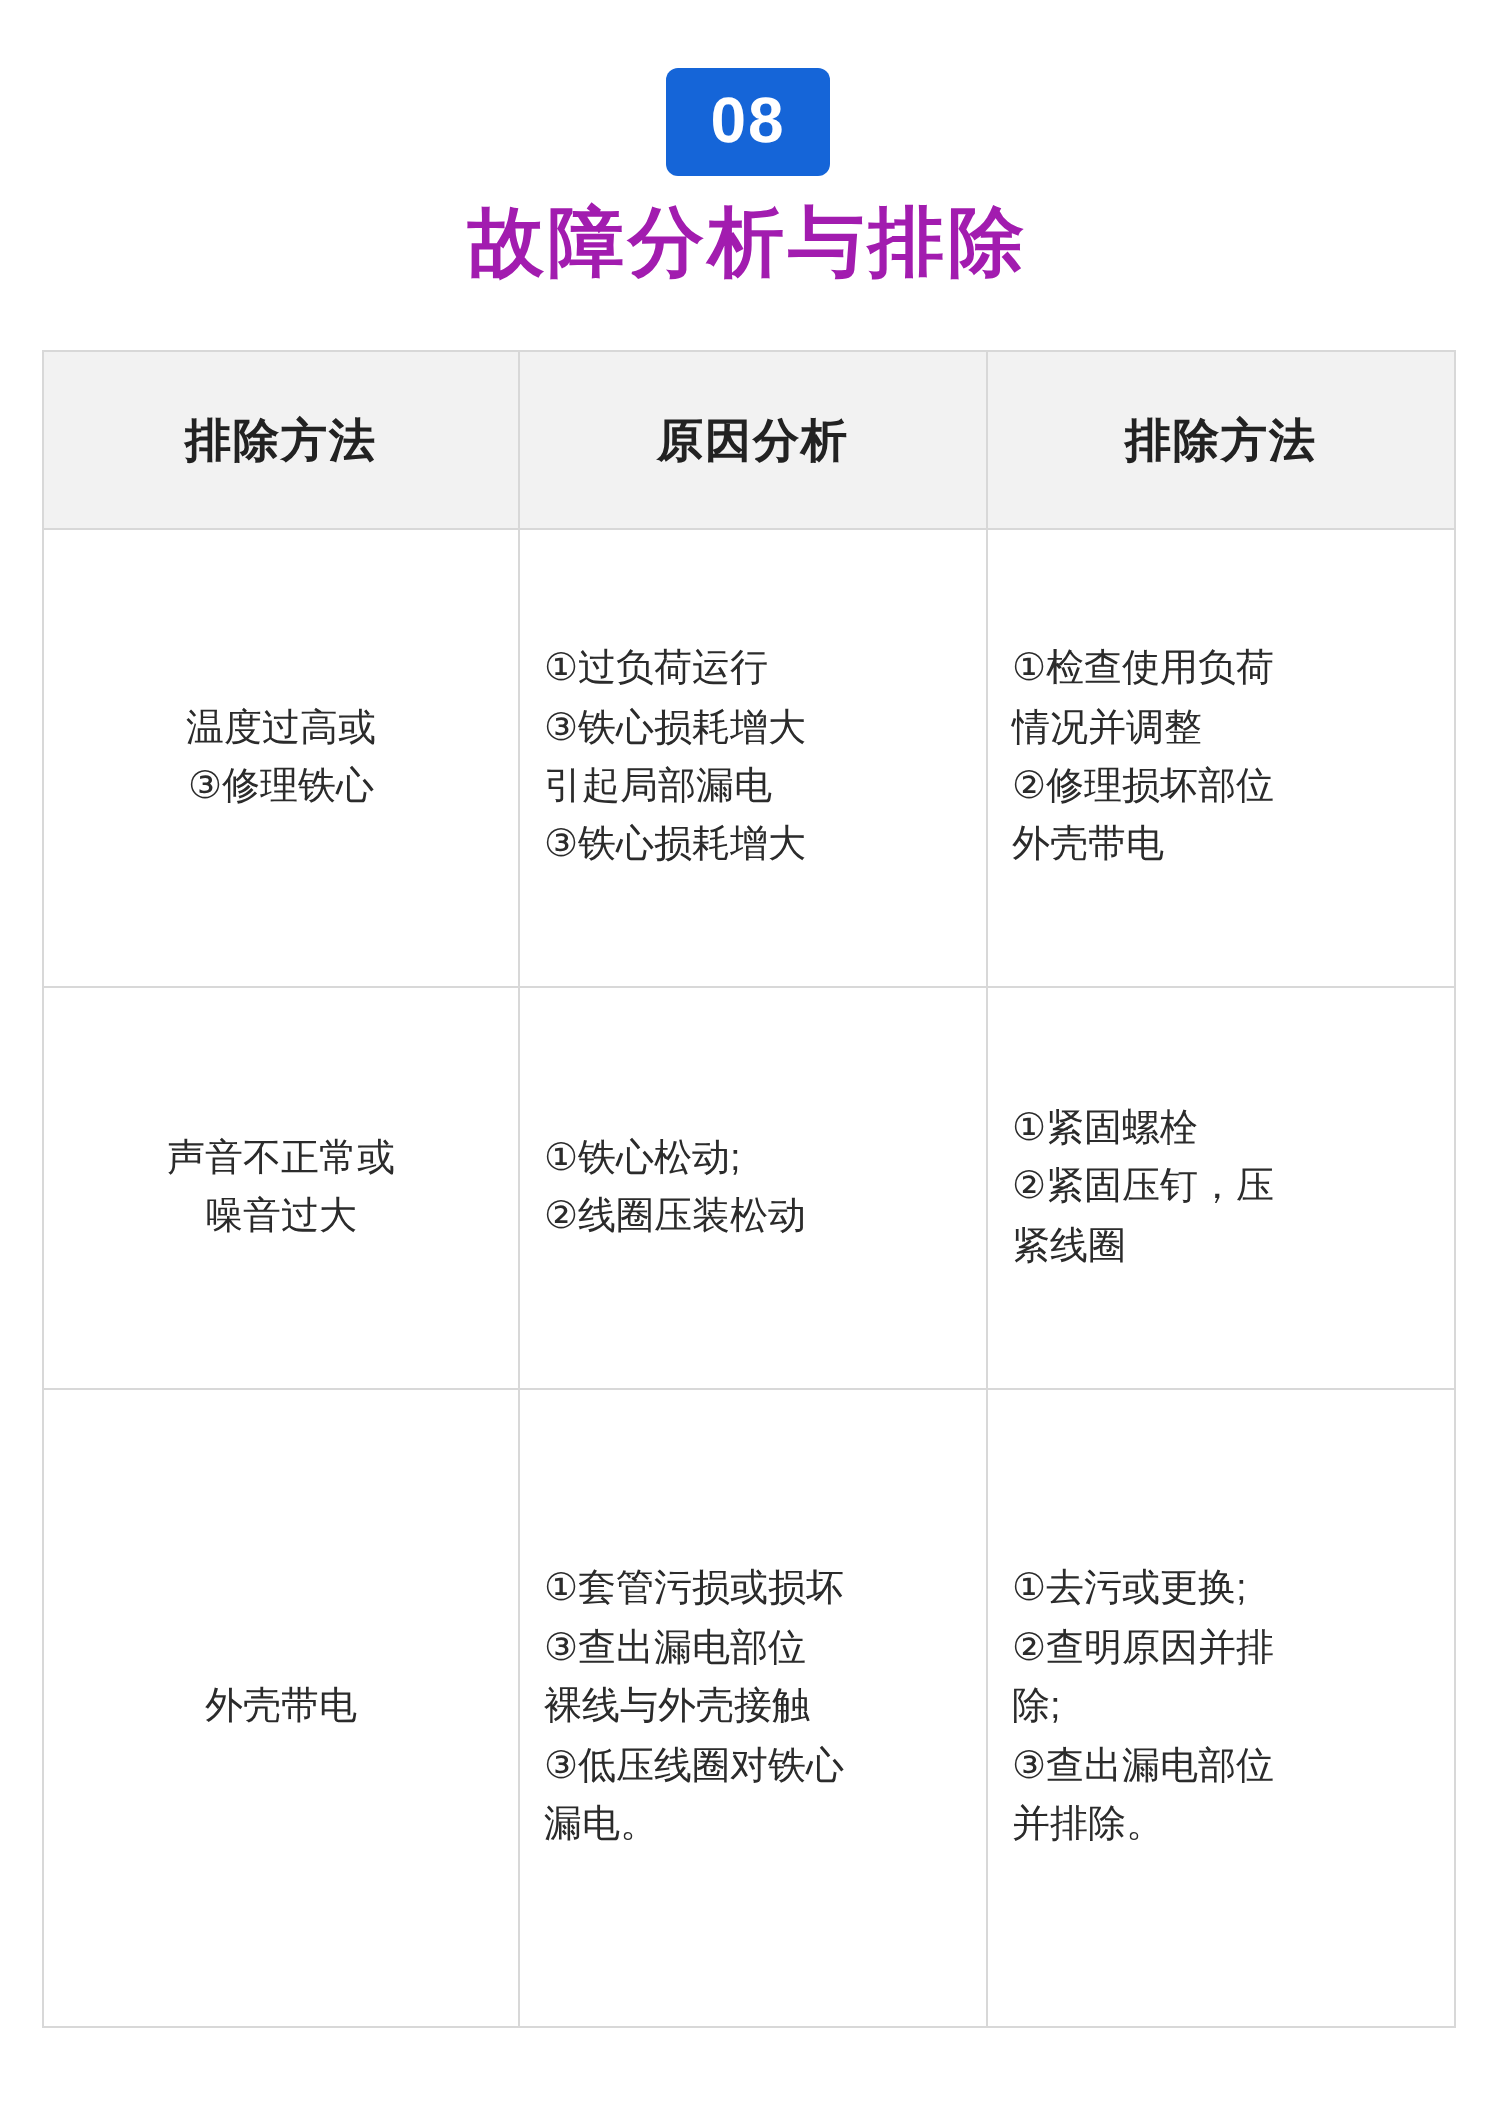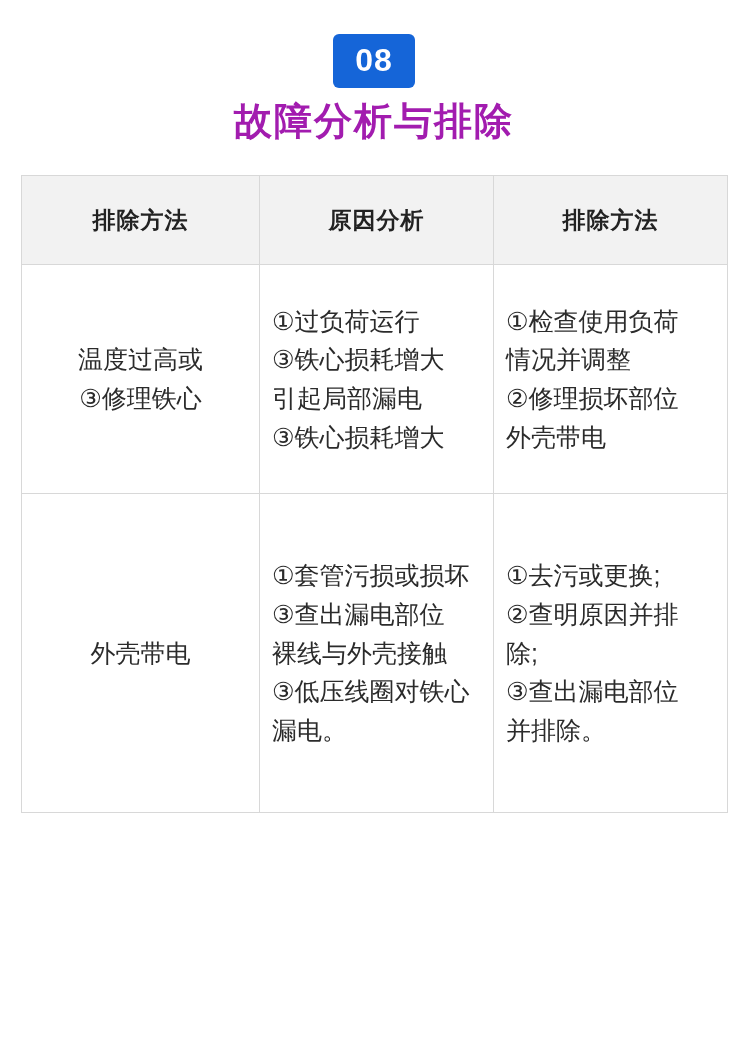--- a/index.html
+++ b/index.html
@@ -62,21 +62,21 @@
   table.fault-table th {
     background: #f2f2f2;
     font-size: 23px;
     font-weight: bold;
     text-align: center;
     color: #222222;
     height: 60px;
     letter-spacing: 1px;
   }
   table.fault-table td {
-    font-size: 25px;
+    font-size: 19px;
     line-height: 1.55;
     color: #2b2b2b;
   }
   col.c1 { width: 238px; }
   col.c2 { width: 234px; }
   col.c3 { width: 234px; }
   .cell-center {
     text-align: center;
   }
   .cell-left {
@@ -127,20 +127,35 @@
             <span class="cell-line">引起局部漏电</span>
             <span class="cell-line">③铁心损耗增大</span>
           </td>
           <td class="cell-left">
             <span class="cell-line">①检查使用负荷</span>
             <span class="cell-line">情况并调整</span>
             <span class="cell-line">②修理损坏部位</span>
             <span class="cell-line">外壳带电</span>
           </td>
         </tr>
+        <tr class="row-h2">
+          <td class="cell-center">
+            <span class="cell-line">声音不正常或</span>
+            <span class="cell-line">噪音过大</span>
+          </td>
+          <td class="cell-left">
+            <span class="cell-line">①铁心松动;</span>
+            <span class="cell-line">②线圈压装松动</span>
+          </td>
+          <td class="cell-left">
+            <span class="cell-line">①紧固螺栓</span>
+            <span class="cell-line">②紧固压钉，压</span>
+            <span class="cell-line">紧线圈</span>
+          </td>
+        </tr>
         <tr class="row-h4">
           <td class="cell-center">
             <span class="cell-line">外壳带电</span>
           </td>
           <td class="cell-left">
             <span class="cell-line">①套管污损或损坏</span>
             <span class="cell-line">③查出漏电部位</span>
             <span class="cell-line">裸线与外壳接触</span>
             <span class="cell-line">③低压线圈对铁心</span>
             <span class="cell-line">漏电。</span>

